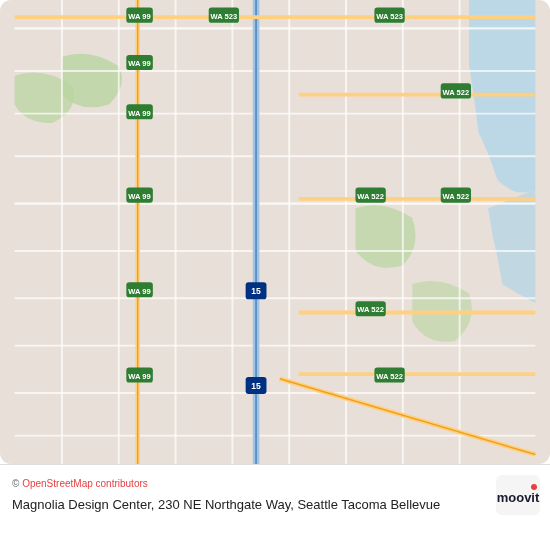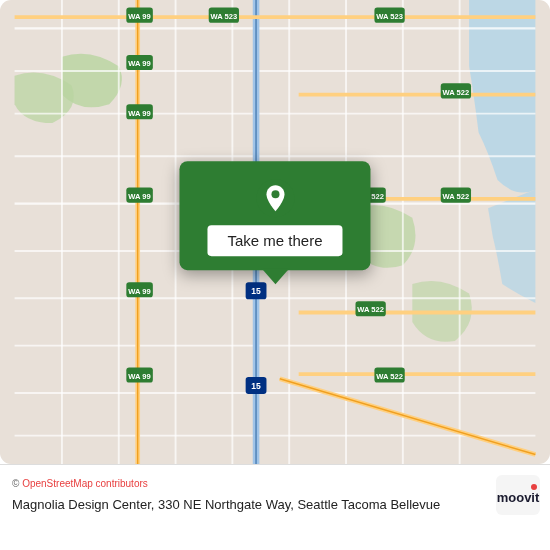--- a/index.html
+++ b/index.html
@@ -209,37 +209,28 @@
     <rect x="380" y="388" width="32" height="16" rx="3" fill="#2e7d32"></rect>
     <text x="396" y="400" text-anchor="middle" font-size="8" fill="#fff" font-weight="bold">WA 522</text>
 
     <rect x="244" y="298" width="22" height="18" rx="3" fill="#003082"></rect>
     <text x="255" y="311" text-anchor="middle" font-size="9" fill="#fff" font-weight="bold">15</text>
 
     <rect x="244" y="398" width="22" height="18" rx="3" fill="#003082"></rect>
     <text x="255" y="411" text-anchor="middle" font-size="9" fill="#fff" font-weight="bold">15</text>
   </svg>
 
-  <div class="popup-card">
-
-    <svg class="map-pin" viewBox="0 0 38 38" xmlns="http://www.w3.org/2000/svg">
-      <circle cx="19" cy="19" r="19" fill="#2e7d32"></circle>
-      <path d="M19 6 C14,6 10,10 10,15 C10,22 19,32 19,32 C19,32 28,22 28,15 C28,10 24,6 19,6 Z" fill="#fff"></path>
-      <circle cx="19" cy="15" r="4" fill="#2e7d32"></circle>
-    </svg>
-    <button class="popup-btn">Take me there</button>
-  </div>
 </div>
 
 <div id="info-bar">
   <div class="info-left">
     <div class="info-copyright">
       <span>© </span><a href="#">OpenStreetMap contributors</a>
     </div>
-    <div class="info-address">Magnolia Design Center, 330 NE Northgate Way, Seattle Tacoma Bellevue</div>
+    <div class="info-address">Magnolia Design Center, 230 NE Northgate Way, Seattle Tacoma Bellevue</div>
   </div>
   <div class="moovit-logo">
     <svg width="44" height="40" viewBox="0 0 44 40">
 
       <rect x="0" y="0" width="44" height="40" rx="6" fill="#f5f5f5"></rect>
       <text x="22" y="27" text-anchor="middle" font-size="13" font-weight="900" font-family="Arial" fill="#1a1a2e">moovit</text>
 
       <circle cx="38" cy="12" r="3" fill="#e84040"></circle>
     </svg>
   </div>

